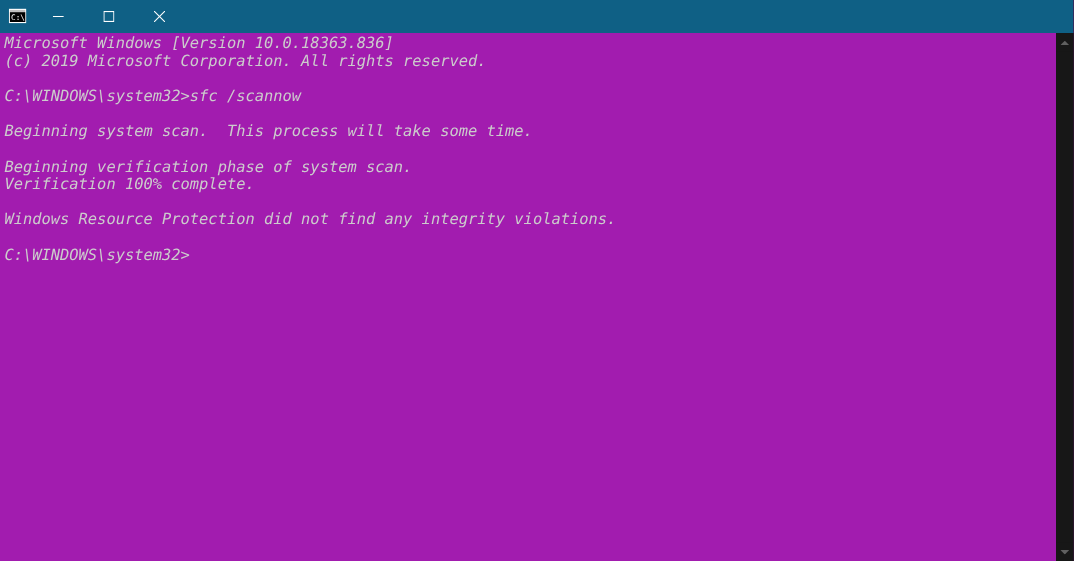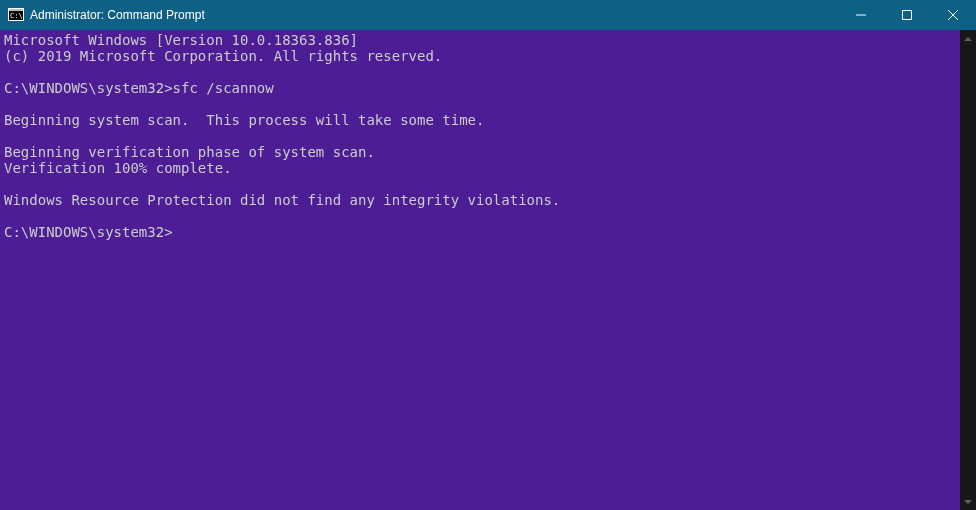--- a/index.html
+++ b/index.html
@@ -46,27 +46,28 @@
     justify-content: center;
     color: #fff;
   }
   .terminal-area {
     position: relative;
     height: calc(100% - 30px);
     display: flex;
   }
   .terminal {
     flex: 1;
-    background: #4c1d95;
+    background: #a21caf;
     color: #cccccc;
     font-size: 14px;
     line-height: 16px;
     padding: 2px 0 0 4px;
     white-space: pre;
     overflow: hidden;
+    font-style: italic;
   }
   .scrollbar {
     width: 16px;
     background: #171717;
     display: flex;
     flex-direction: column;
   }
   .sb-btn {
     height: 17px;
     background: #171717;
@@ -87,21 +88,20 @@
 
 <div class="titlebar">
   <span class="icon-wrap">
     <svg width="16" height="16" viewBox="0 0 16 16">
       <rect x="0" y="1" width="16" height="13" fill="#fff"></rect>
       <rect x="1" y="4" width="14" height="9" fill="#000"></rect>
       <rect x="1" y="2" width="14" height="2" fill="#c0c0c0"></rect>
       <text x="2" y="11" font-size="7" font-family="monospace" fill="#fff">C:\</text>
     </svg>
   </span>
-  <span class="title">Administrator: Command Prompt</span>
   <div class="win-controls">
     <div class="win-btn">
       <svg width="10" height="10" viewBox="0 0 10 10">
           <line x1="0" y1="5" x2="10" y2="5" stroke="#fff" stroke-width="1"></line>
         </svg>
     </div>
     <div class="win-btn">
       <svg width="10" height="10" viewBox="0 0 10 10">
           <rect x="0.5" y="0.5" width="9" height="9" fill="none" stroke="#fff" stroke-width="1"></rect>
         </svg>

